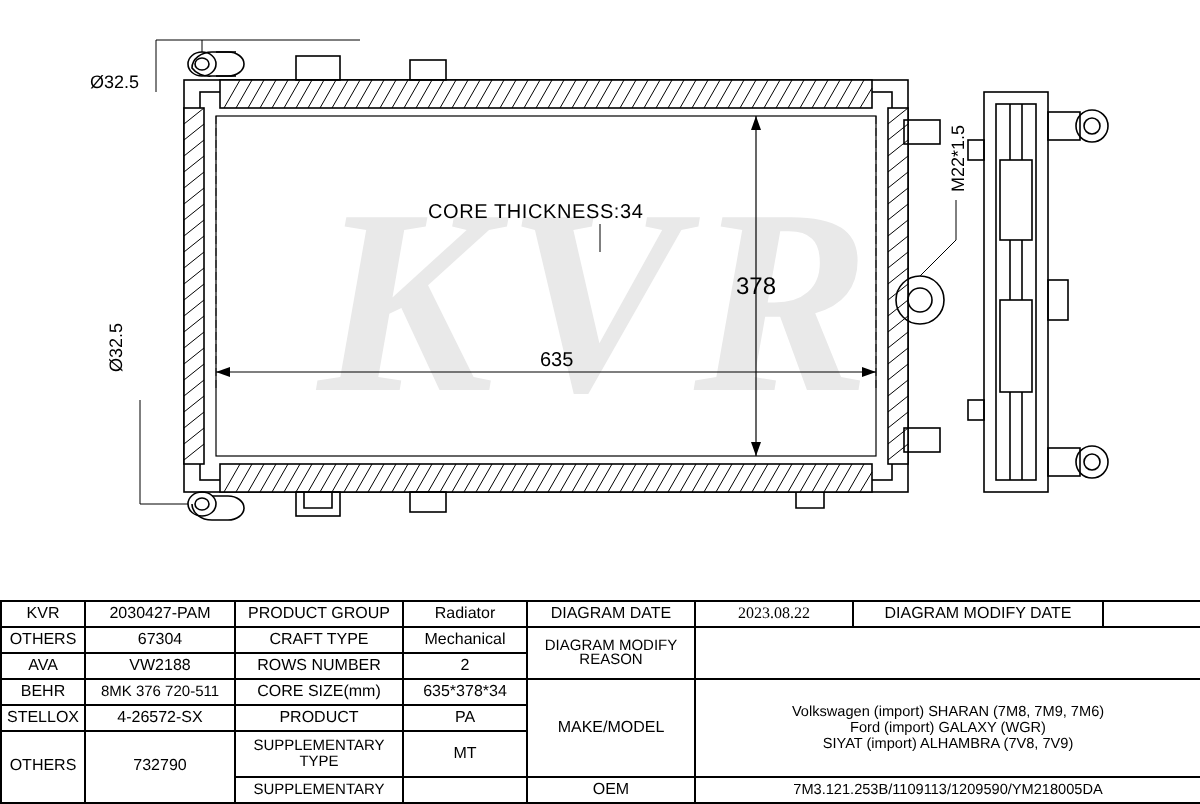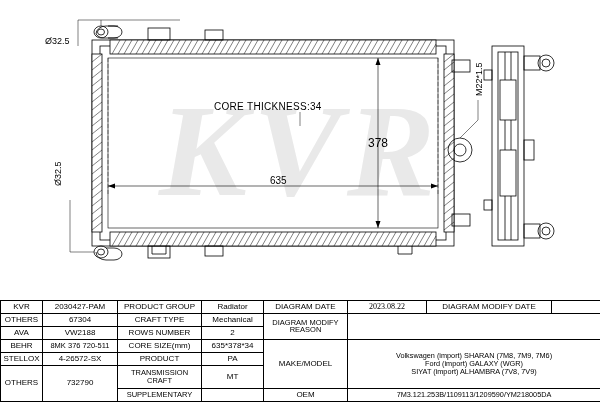--- a/index.html
+++ b/index.html
@@ -346,21 +346,21 @@
       <tr>
         <td>STELLOX</td>
         <td>4-26572-SX</td>
         <td>PRODUCT</td>
         <td>PA</td>
       </tr>
 
       <tr>
         <td rowspan="2">OTHERS</td>
         <td rowspan="2">732790</td>
-        <td class="small">TRANSMISSION CRAFT</td>
+        <td class="small">SUPPLEMENTARY TYPE</td>
         <td>MT</td>
       </tr>
 
       <tr>
         <td class="small">SUPPLEMENTARY</td>
         <td></td>
         <td>OEM</td>
         <td class="mk">7M3.121.253B/1109113/1209590/YM218005DA</td>
       </tr>
     </tbody>

